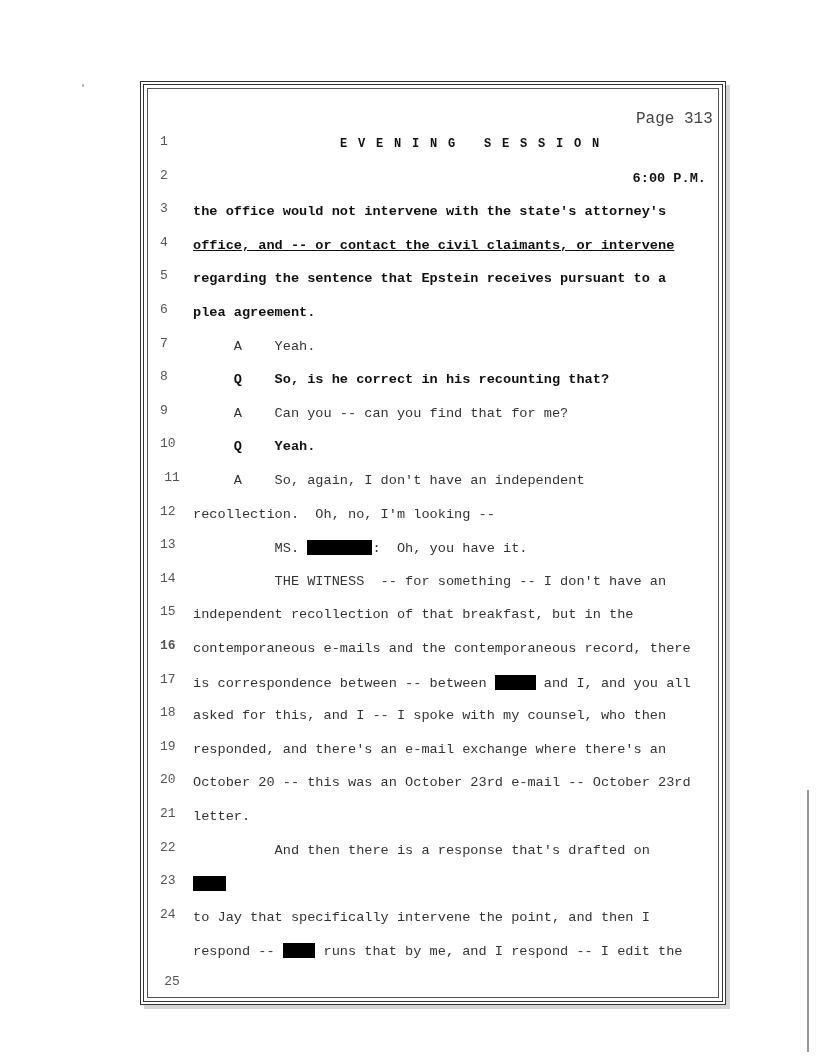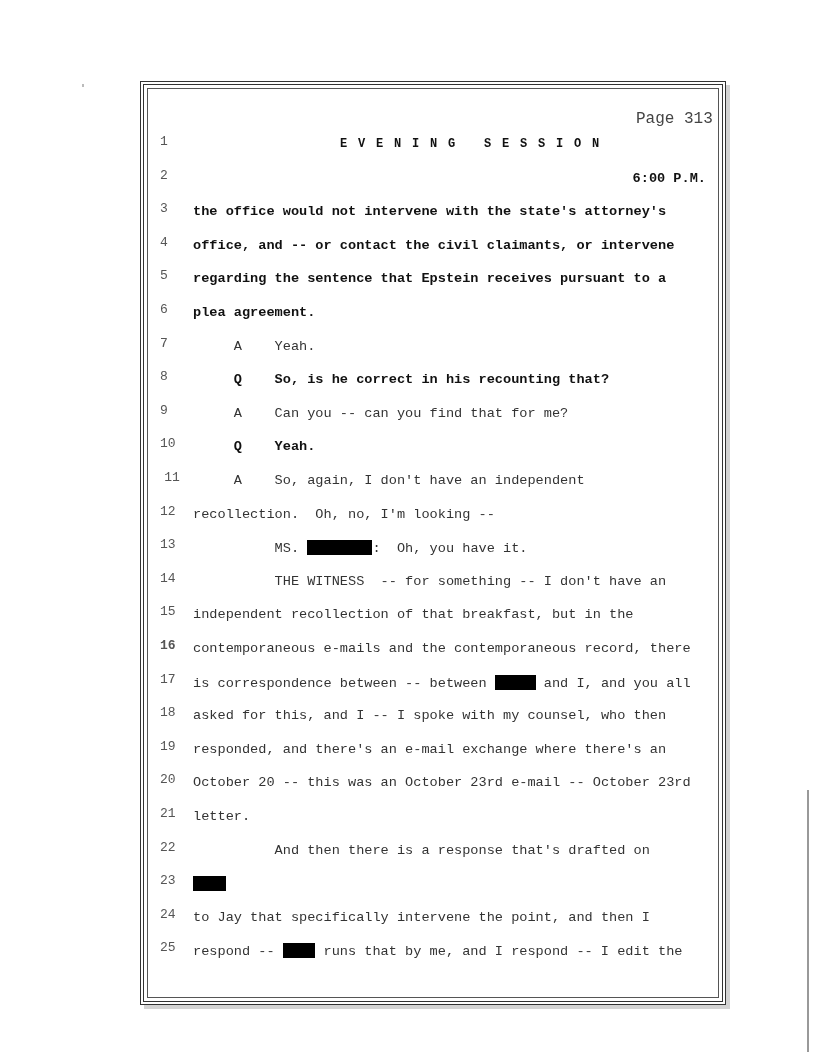--- a/index.html
+++ b/index.html
@@ -50,21 +50,21 @@
 <div class="page-num">Page 313</div>
 
 <div id="lines">
     <div class="ln" style="top: 134px;">1</div>
     <div class="tx heading" style="top: 137px; left: 340px;"><span>EVENING SESSION</span></div>
     <div class="ln" style="top: 167.6px;">2</div>
     <div class="tx bold" style="top: 170.6px; left: auto; right: 110px;"><span>6:00 P.M.</span></div>
     <div class="ln" style="top: 201.2px;">3</div>
     <div class="tx bold" style="top: 204.2px;"><span>the office would not intervene with the state's attorney's</span></div>
     <div class="ln" style="top: 234.8px;">4</div>
-    <div class="tx bold" style="top: 237.8px;"><span>office, and -- or contact the civil claimants, or intervene</span></div>
+    <div class="tx bold" style="top: 237.8px; text-decoration: underline;"><span>office, and -- or contact the civil claimants, or intervene</span></div>
     <div class="ln" style="top: 268.4px;">5</div>
     <div class="tx bold" style="top: 271.4px;"><span>regarding the sentence that Epstein receives pursuant to a</span></div>
     <div class="ln" style="top: 302px;">6</div>
     <div class="tx bold" style="top: 305px;"><span>plea agreement.</span></div>
     <div class="ln" style="top: 335.6px;">7</div>
     <div class="tx" style="top: 338.6px;"><span>     A    Yeah.</span></div>
     <div class="ln" style="top: 369.2px;">8</div>
     <div class="tx bold" style="top: 372.2px;"><span>     Q    So, is he correct in his recounting that?</span></div>
     <div class="ln" style="top: 402.8px;">9</div>
     <div class="tx" style="top: 405.8px;"><span>     A    Can you -- can you find that for me?</span></div>
@@ -91,15 +91,15 @@
     <div class="ln" style="top: 772.4px;">20</div>
     <div class="tx" style="top: 775.4px;"><span>October 20 -- this was an October 23rd e-mail -- October 23rd</span></div>
     <div class="ln" style="top: 806px;">21</div>
     <div class="tx" style="top: 809px;"><span>letter.</span></div>
     <div class="ln" style="top: 839.6px;">22</div>
     <div class="tx" style="top: 842.6px;"><span>          And then there is a response that's drafted on</span></div>
     <div class="ln" style="top: 873.2px;">23</div>
     <div class="tx" style="top: 876.2px;"><span class="redact" style="width: 32.64px;"></span></div>
     <div class="ln" style="top: 906.8px;">24</div>
     <div class="tx" style="top: 909.8px;"><span>to Jay that specifically intervene the point, and then I</span></div>
-    <div class="ln" style="top: 940px;">25</div>
+    <div class="ln" style="top: 974px; text-align: center;">25</div>
     <div class="tx" style="top: 943.4px;"><span>respond -- </span><span class="redact" style="width: 32.64px;"></span><span> runs that by me, and I respond -- I edit the</span></div>
   </div>
 
 </body></html>

